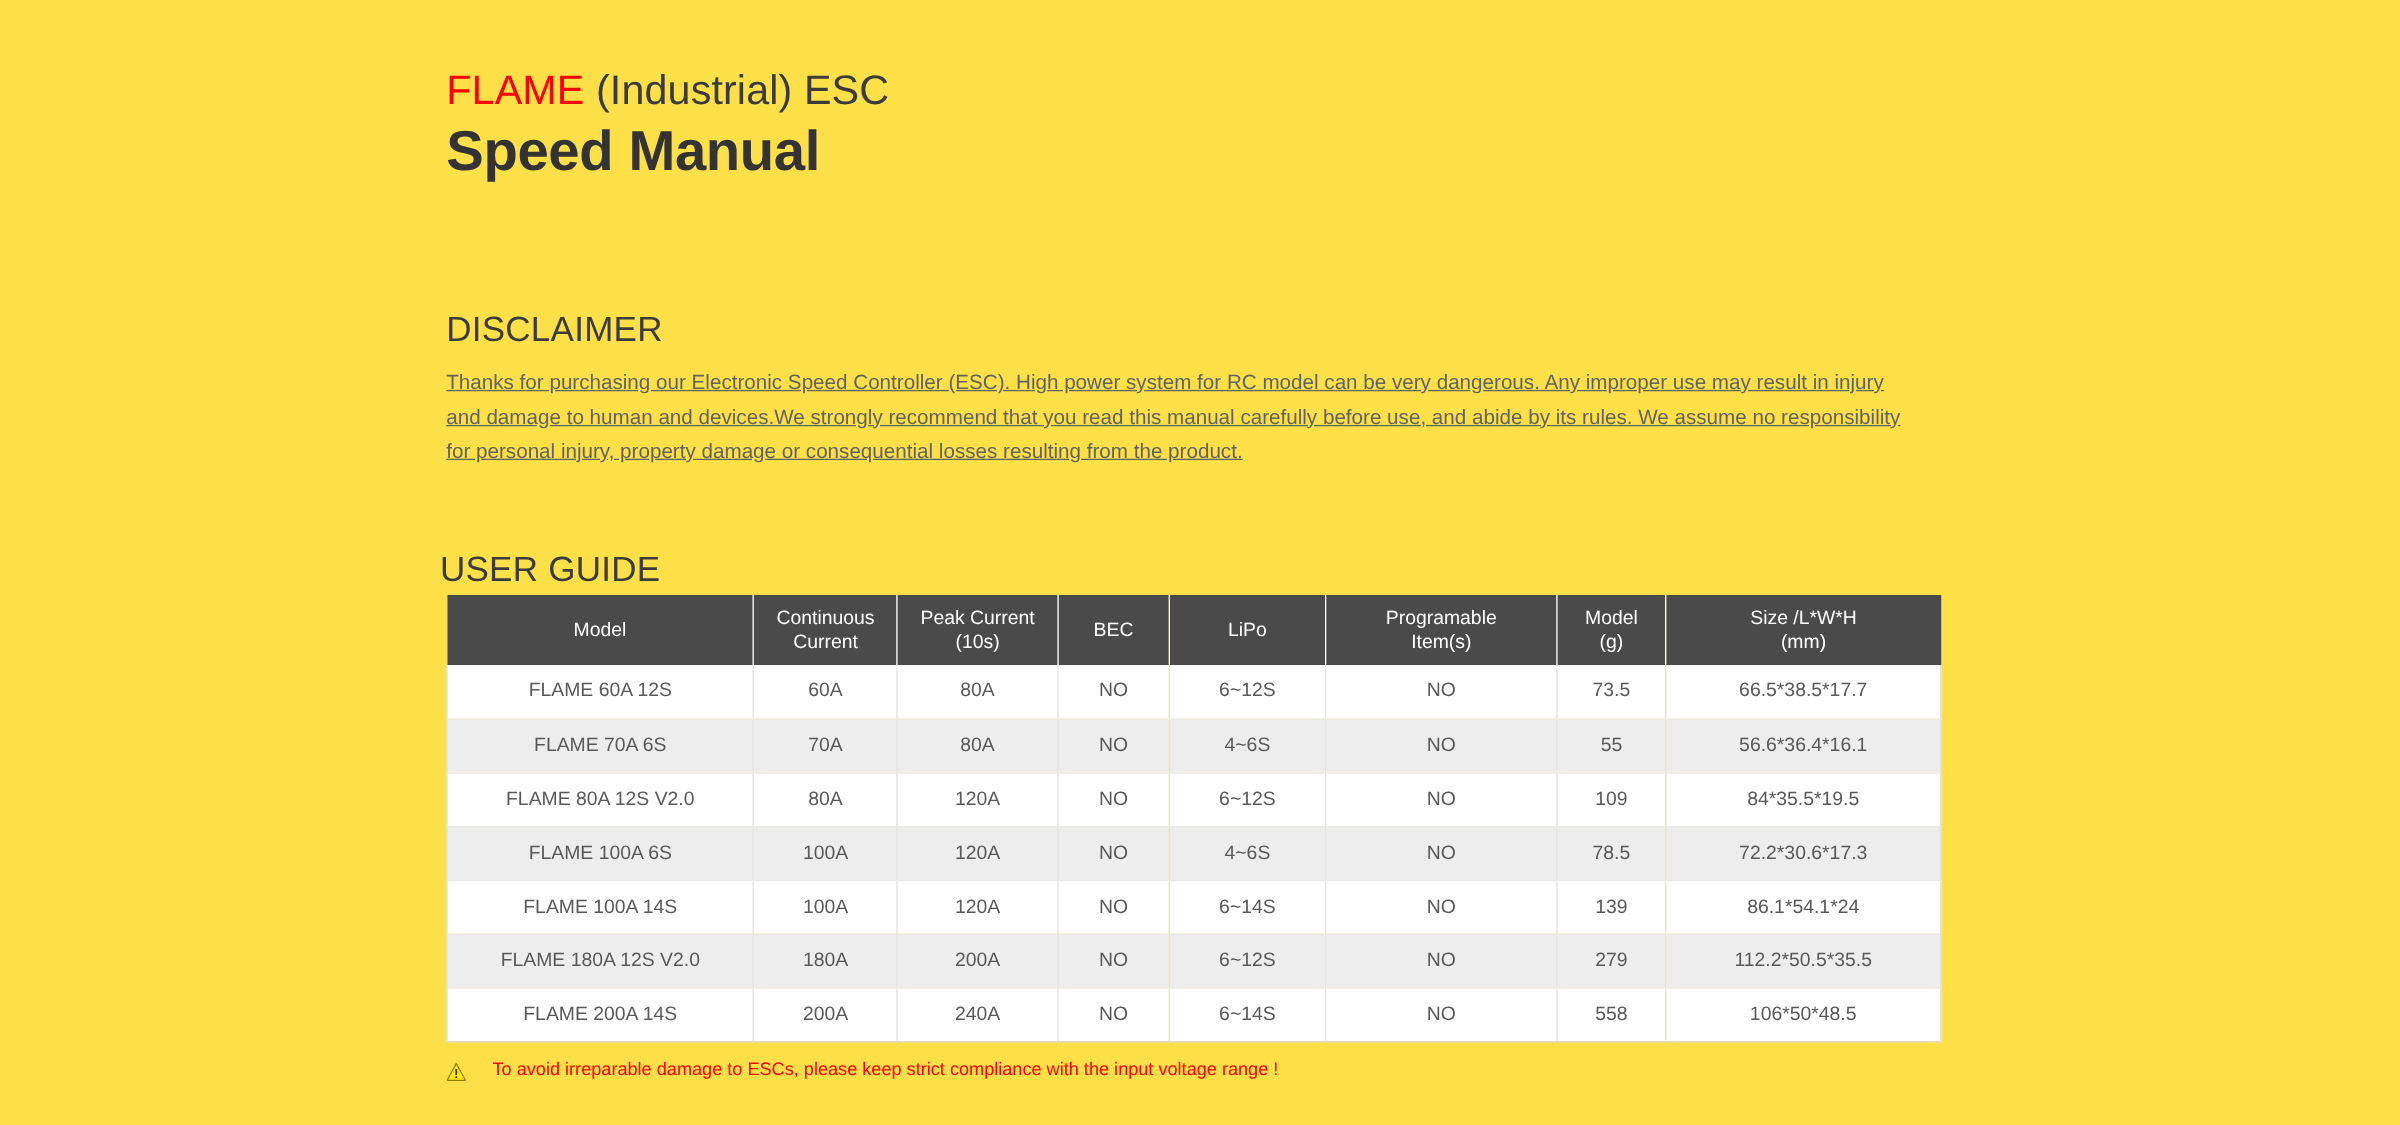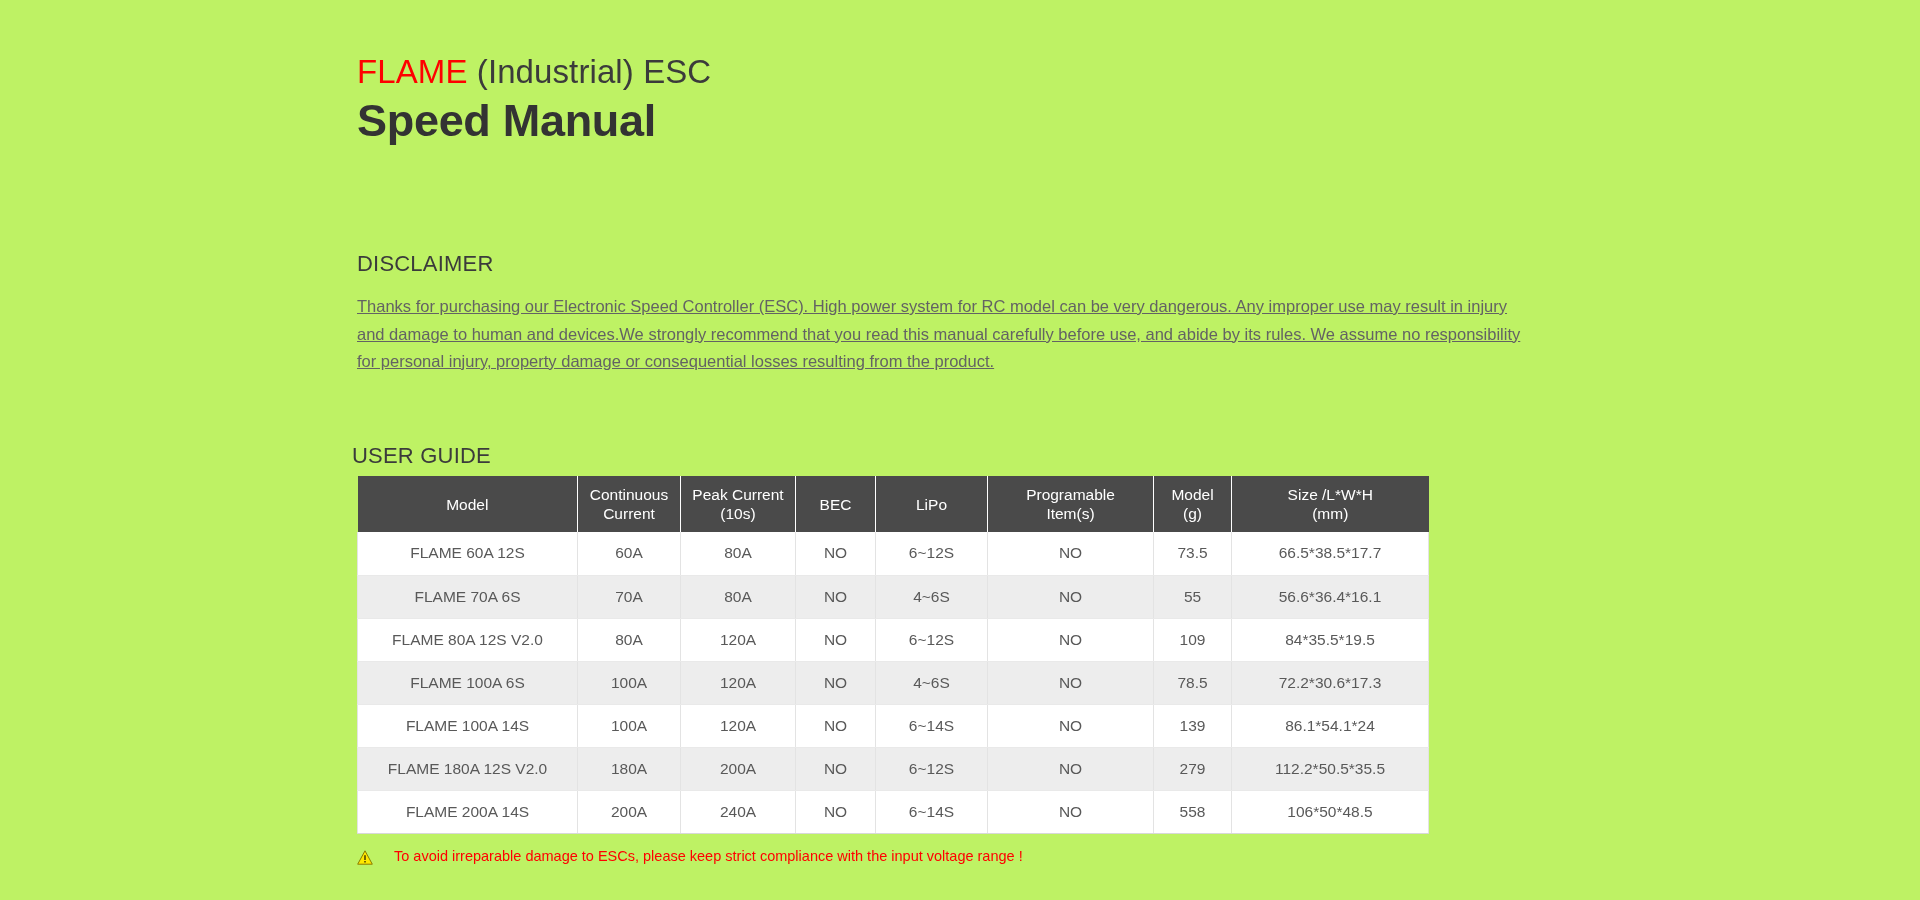--- a/index.html
+++ b/index.html
@@ -11,21 +11,21 @@
     height: 900px;
     background: #ffffff;
     font-family: "Liberation Sans", sans-serif;
     -webkit-font-smoothing: antialiased;
   }
 
   .page {
     position: relative;
     width: 1920px;
     height: 900px;
-    background: #bef264;
+    background: #fde047;
     overflow: hidden;
   }
 
   
   .title-block {
     position: absolute;
     left: 357px;
     top: 52px;
   }
   .title-line1 {
@@ -45,21 +45,21 @@
     color: #333333;
     font-weight: 700;
     letter-spacing: -0.3px;
     margin-top: 1px;
     white-space: nowrap;
   }
 
   
   .section-heading {
     position: absolute;
-    font-size: 22px;
+    font-size: 28px;
     line-height: 36px;
     color: #3b3b3b;
     font-weight: 400;
     letter-spacing: 0.2px;
     white-space: nowrap;
   }
   #disclaimer-heading { left: 357px; top: 246px; }
   #userguide-heading  { left: 352px; top: 426px; margin-top: 12px; }
 
   
@@ -78,21 +78,21 @@
 
   
   .table-wrap {
     position: absolute;
     left: 357px;
     top: 476px;
     width: 1196px;
   }
   table.spec {
     border-collapse: collapse;
-    width: 1072px;
+    width: 1196px;
     table-layout: fixed;
     font-size: 15px;
   }
   table.spec thead th {
     background: #4a4a4a;
     color: #ffffff;
     font-weight: 400;
     font-size: 15.5px;
     line-height: 19px;
     padding: 9px 4px;

